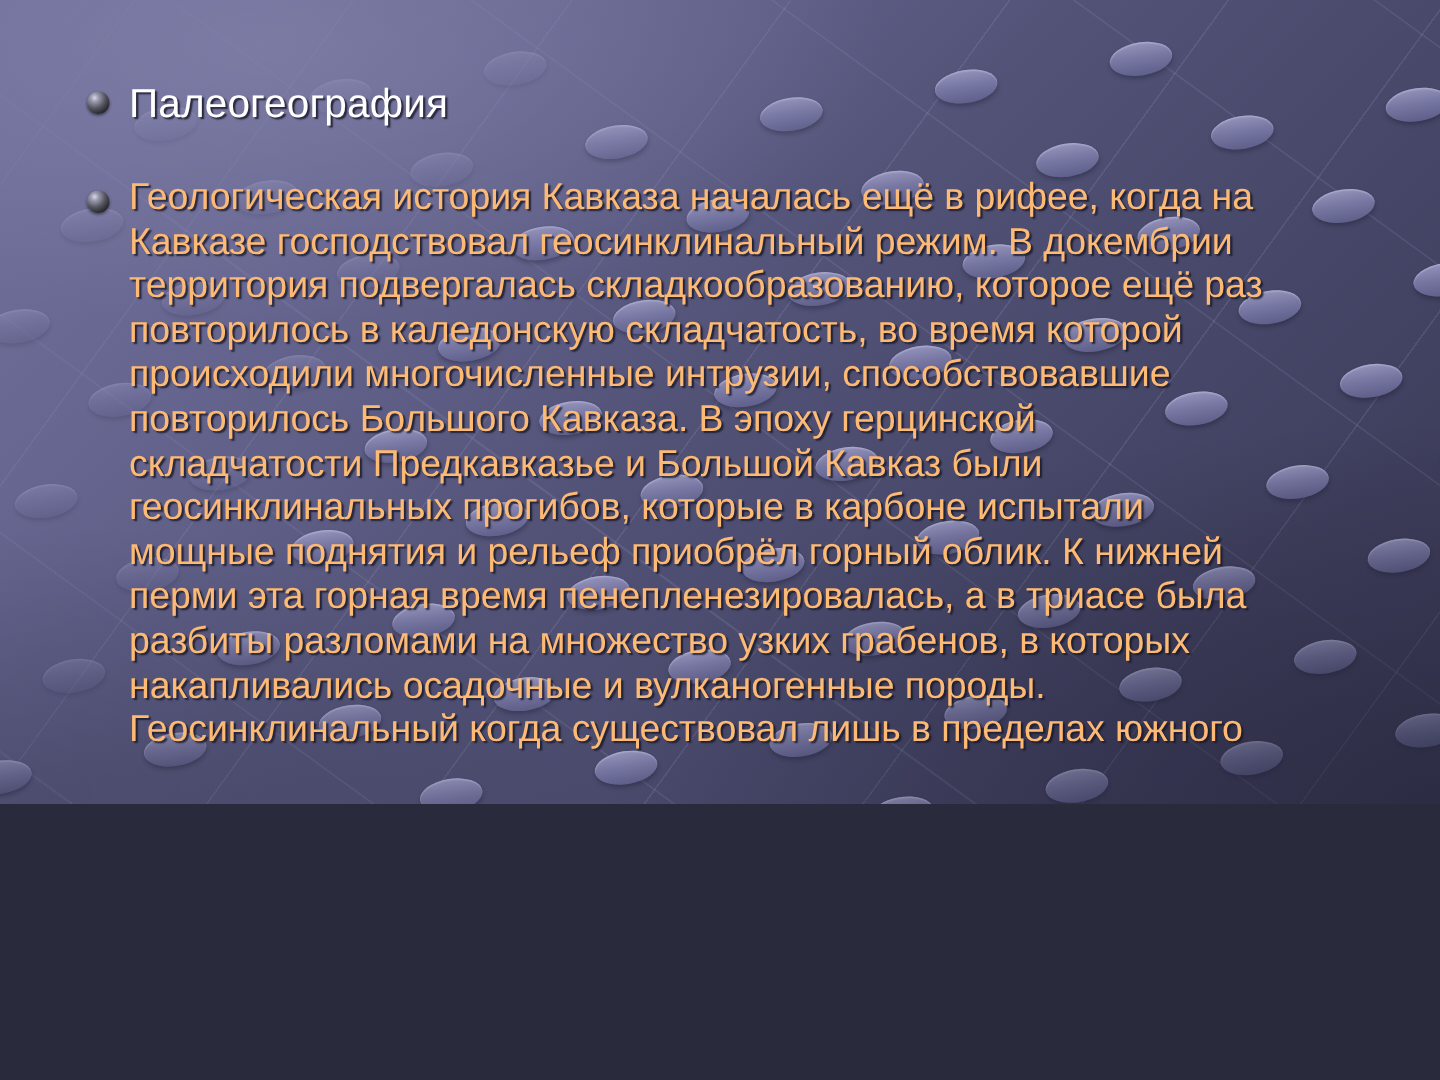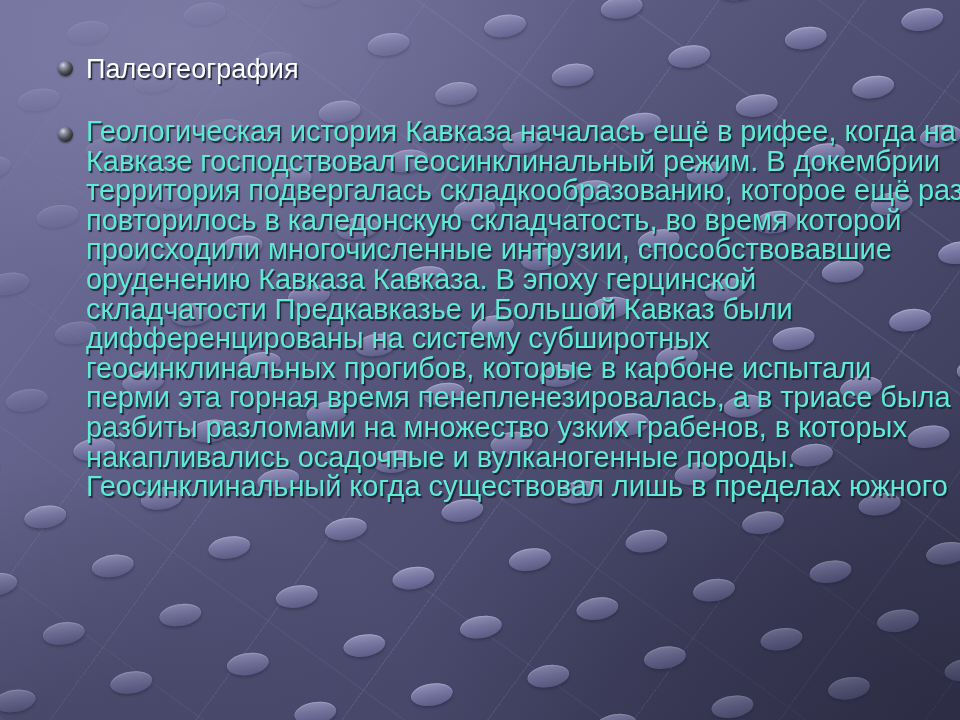--- a/index.html
+++ b/index.html
@@ -5,21 +5,21 @@
 <style>
   html, body {
     margin: 0;
     padding: 0;
     background: #2a2a3d;
   }
 
   #slide {
     position: relative;
     width: 960px;
-    height: 720px;
+    height: 536px;
     overflow: hidden;
     font-family: "Liberation Sans", "DejaVu Sans", sans-serif;
     background: #5f5f8c;
   }
 
   
   .bg-base {
     position: absolute;
     inset: 0;
     background:
@@ -138,22 +138,22 @@
   .slide-title {
     color: #ffffff;
     font-size: 27px;
     line-height: 34px;
     letter-spacing: 0.1px;
     text-shadow: 1.5px 1.5px 1px rgba(26,26,44,0.85);
     white-space: nowrap;
   }
 
   .slide-body {
-    color: #5eead4;
-    font-size: 29px;
+    color: #fdba74;
+    font-size: 25px;
     line-height: 29.6px;
     letter-spacing: -0.05px;
     text-shadow: 1.5px 1.5px 1px rgba(26,26,44,0.85);
     width: 838px;
     text-align: left;
   }
   .slide-body .ln { display: block; white-space: nowrap; }
 </style>
 </head>
 <body>
@@ -284,24 +284,24 @@
     </div>
 
     <div class="bullet-row slide-body-row">
       <span class="bullet-dot d2"></span>
       <div class="slide-body" id="body-text">
           <span class="ln">Геологическая история Кавказа началась ещё в рифее, когда на</span>
           <span class="ln">Кавказе господствовал геосинклинальный режим. В докембрии</span>
           <span class="ln">территория подвергалась складкообразованию, которое ещё раз</span>
           <span class="ln">повторилось в каледонскую складчатость, во время которой</span>
           <span class="ln">происходили многочисленные интрузии, способствовавшие</span>
-          <span class="ln">оруденению Кавказа Кавказа. В эпоху герцинской</span>
+          <span class="ln">повторилось Большого Кавказа. В эпоху герцинской</span>
           <span class="ln">складчатости Предкавказье и Большой Кавказ были</span>
-          <span class="ln">дифференцированы на систему субширотных</span>
           <span class="ln">геосинклинальных прогибов, которые в карбоне испытали</span>
+          <span class="ln">мощные поднятия и рельеф приобрёл горный облик. К нижней</span>
           <span class="ln">перми эта горная время пенепленезировалась, а в триасе была</span>
           <span class="ln">разбиты разломами на множество узких грабенов, в которых</span>
           <span class="ln">накапливались осадочные и вулканогенные породы.</span>
           <span class="ln">Геосинклинальный когда существовал лишь в пределах южного</span>
         </div>
     </div>
 
   </div>
 </div>
 

